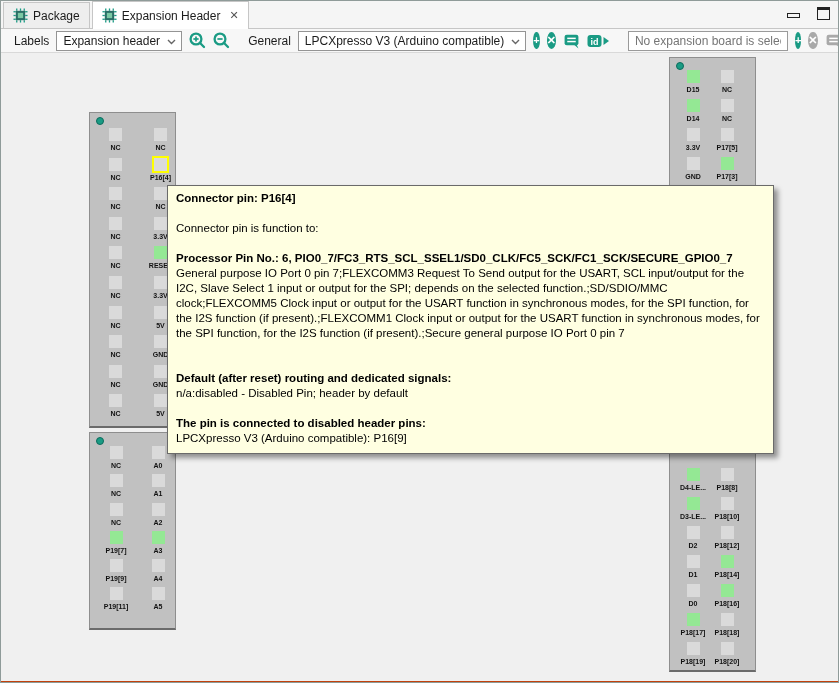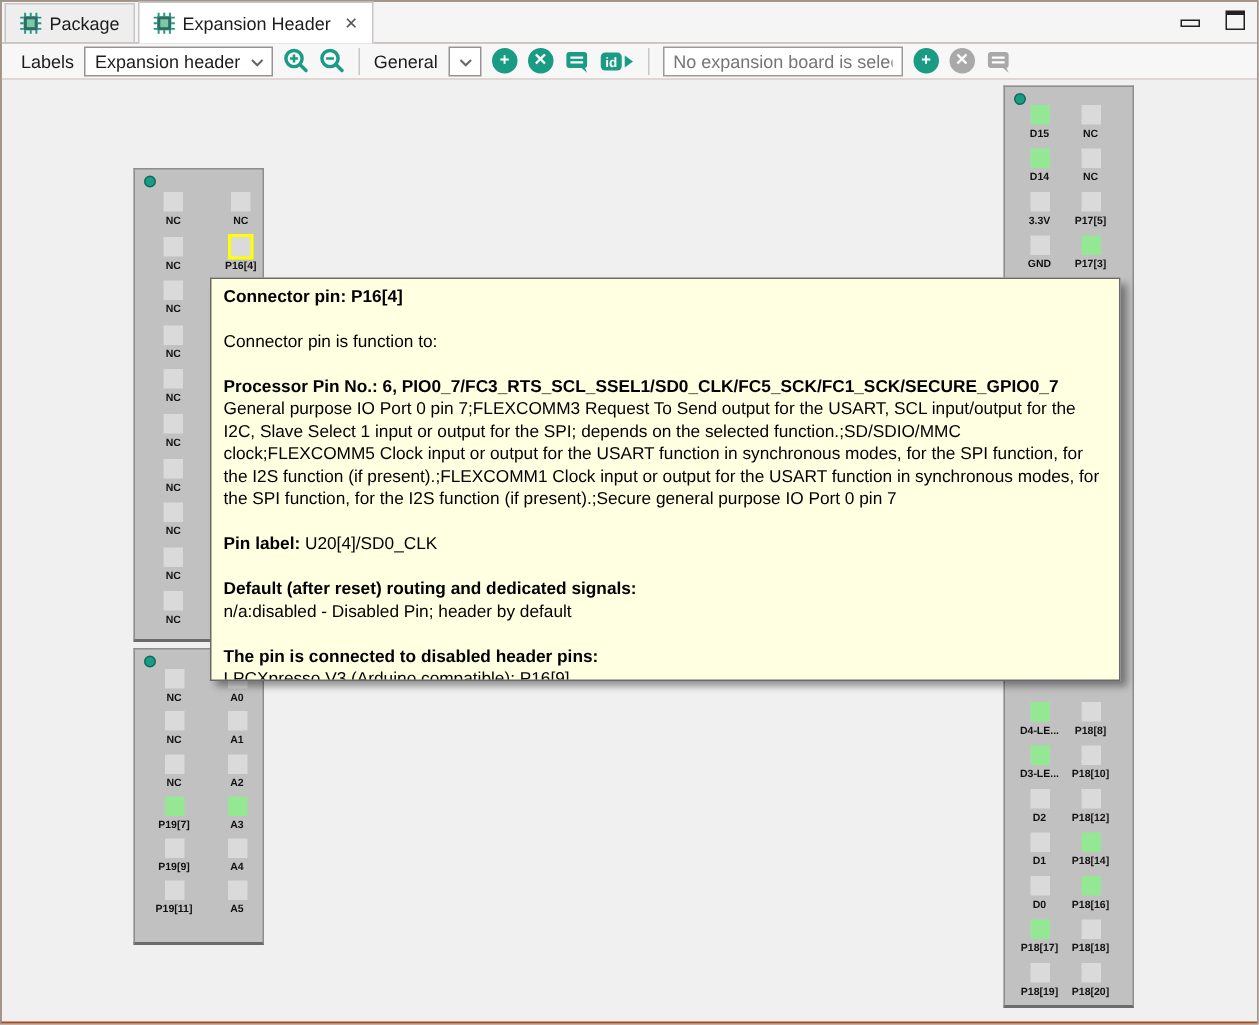--- a/index.html
+++ b/index.html
@@ -61,21 +61,21 @@
   .pin-square { width:13px; height:13px; background:#dadada; }
   .pin-square.green { background:#94e894; }
   .pin-square.selected { box-shadow:0 0 0 2px #ffff00; }
   .pin-label { font-size:7px; font-weight:bold; color:#111; margin-top:3px; white-space:nowrap; }
   .hdr-spacer { height:282px; }
   #hdr-left-top    { left:88px;  top:59px;  height:316px; --pitch:29.6px; --padt:15px; --padl:11px; --gap:16px; }
   #hdr-left-bottom { left:88px;  top:379px; height:198px; --pitch:28.3px; --padt:13px; --padl:9px;  --gap:8px;  }
   #hdr-right       { left:668px; top:4px;   height:615px; --pitch:29px;   --padt:12px; --padl:6px;  --gap:0px;  }
   
   .tooltip {
-    position:absolute; left:139px; top:132px; width:607px; height:269px;
+    position:absolute; left:166px; top:132px; width:607px; height:269px;
     background:#ffffe1; border:1px solid #6a6a6a; z-index:10;
     box-shadow:4px 4px 5px rgba(0,0,0,0.40);
     padding:5px 8px; font-size:11.5px; line-height:15px; color:#000; overflow:hidden;
   }
   .tt-blank { height:15px; }
   .tt-bold { font-weight:bold; }
   .tt-nowrap { white-space:nowrap; }
 </style>
 </head>
 <body>
@@ -161,20 +161,21 @@
     <span class="icon-btn">
       <svg width="17" height="17" viewBox="0 0 17 17">
         <circle cx="7" cy="7" r="5.4" fill="none" stroke="#1a9b84" stroke-width="2.3"></circle>
         <line x1="11.3" y1="11.3" x2="15" y2="15" stroke="#1a9b84" stroke-width="2.3" stroke-linecap="round"></line>
         <line x1="4.4" y1="7" x2="9.6" y2="7" stroke="#1a9b84" stroke-width="1.7"></line>
       </svg>
     </span>
     <div class="tool-sep"></div>
     <span>General</span>
     <div class="combo">
+      <span>LPCXpresso V3 (Arduino compatible)</span>
       <span>
         <svg width="9" height="6" viewBox="0 0 9 6">
             <polyline points="1,1 4.5,4.5 8,1" fill="none" stroke="#666" stroke-width="1.4"></polyline>
           </svg>
       </span>
     </div>
     <div class="circle-btn">+</div>
     <div class="circle-btn">✕</div>
     <span class="icon-btn">
       <svg width="17" height="17" viewBox="0 0 16 16">
@@ -499,21 +500,20 @@
     </div>
 
     <div class="tooltip">
       <div class="tt-bold">Connector pin: P16[4]</div>
       <div class="tt-blank"></div>
       <div>Connector pin is function to:</div>
       <div class="tt-blank"></div>
       <div class="tt-bold tt-nowrap">Processor Pin No.: 6, PIO0_7/FC3_RTS_SCL_SSEL1/SD0_CLK/FC5_SCK/FC1_SCK/SECURE_GPIO0_7</div>
       <div>General purpose IO Port 0 pin 7;FLEXCOMM3 Request To Send output for the USART, SCL input/output for the I2C, Slave Select 1 input or output for the SPI; depends on the selected function.;SD/SDIO/MMC clock;FLEXCOMM5 Clock input or output for the USART function in synchronous modes, for the SPI function, for the I2S function (if present).;FLEXCOMM1 Clock input or output for the USART function in synchronous modes, for the SPI function, for the I2S function (if present).;Secure general purpose IO Port 0 pin 7</div>
       <div class="tt-blank"></div>
-      <div><span class="tt-bold">Pin label:</span><span> U20[4]/SD0_CLK</span></div>
       <div class="tt-blank"></div>
       <div class="tt-bold">Default (after reset) routing and dedicated signals:</div>
       <div>n/a:disabled - Disabled Pin; header by default</div>
       <div class="tt-blank"></div>
       <div class="tt-bold">The pin is connected to disabled header pins:</div>
       <div>LPCXpresso V3 (Arduino compatible): P16[9]</div>
     </div>
 
   </div>
 </div>

